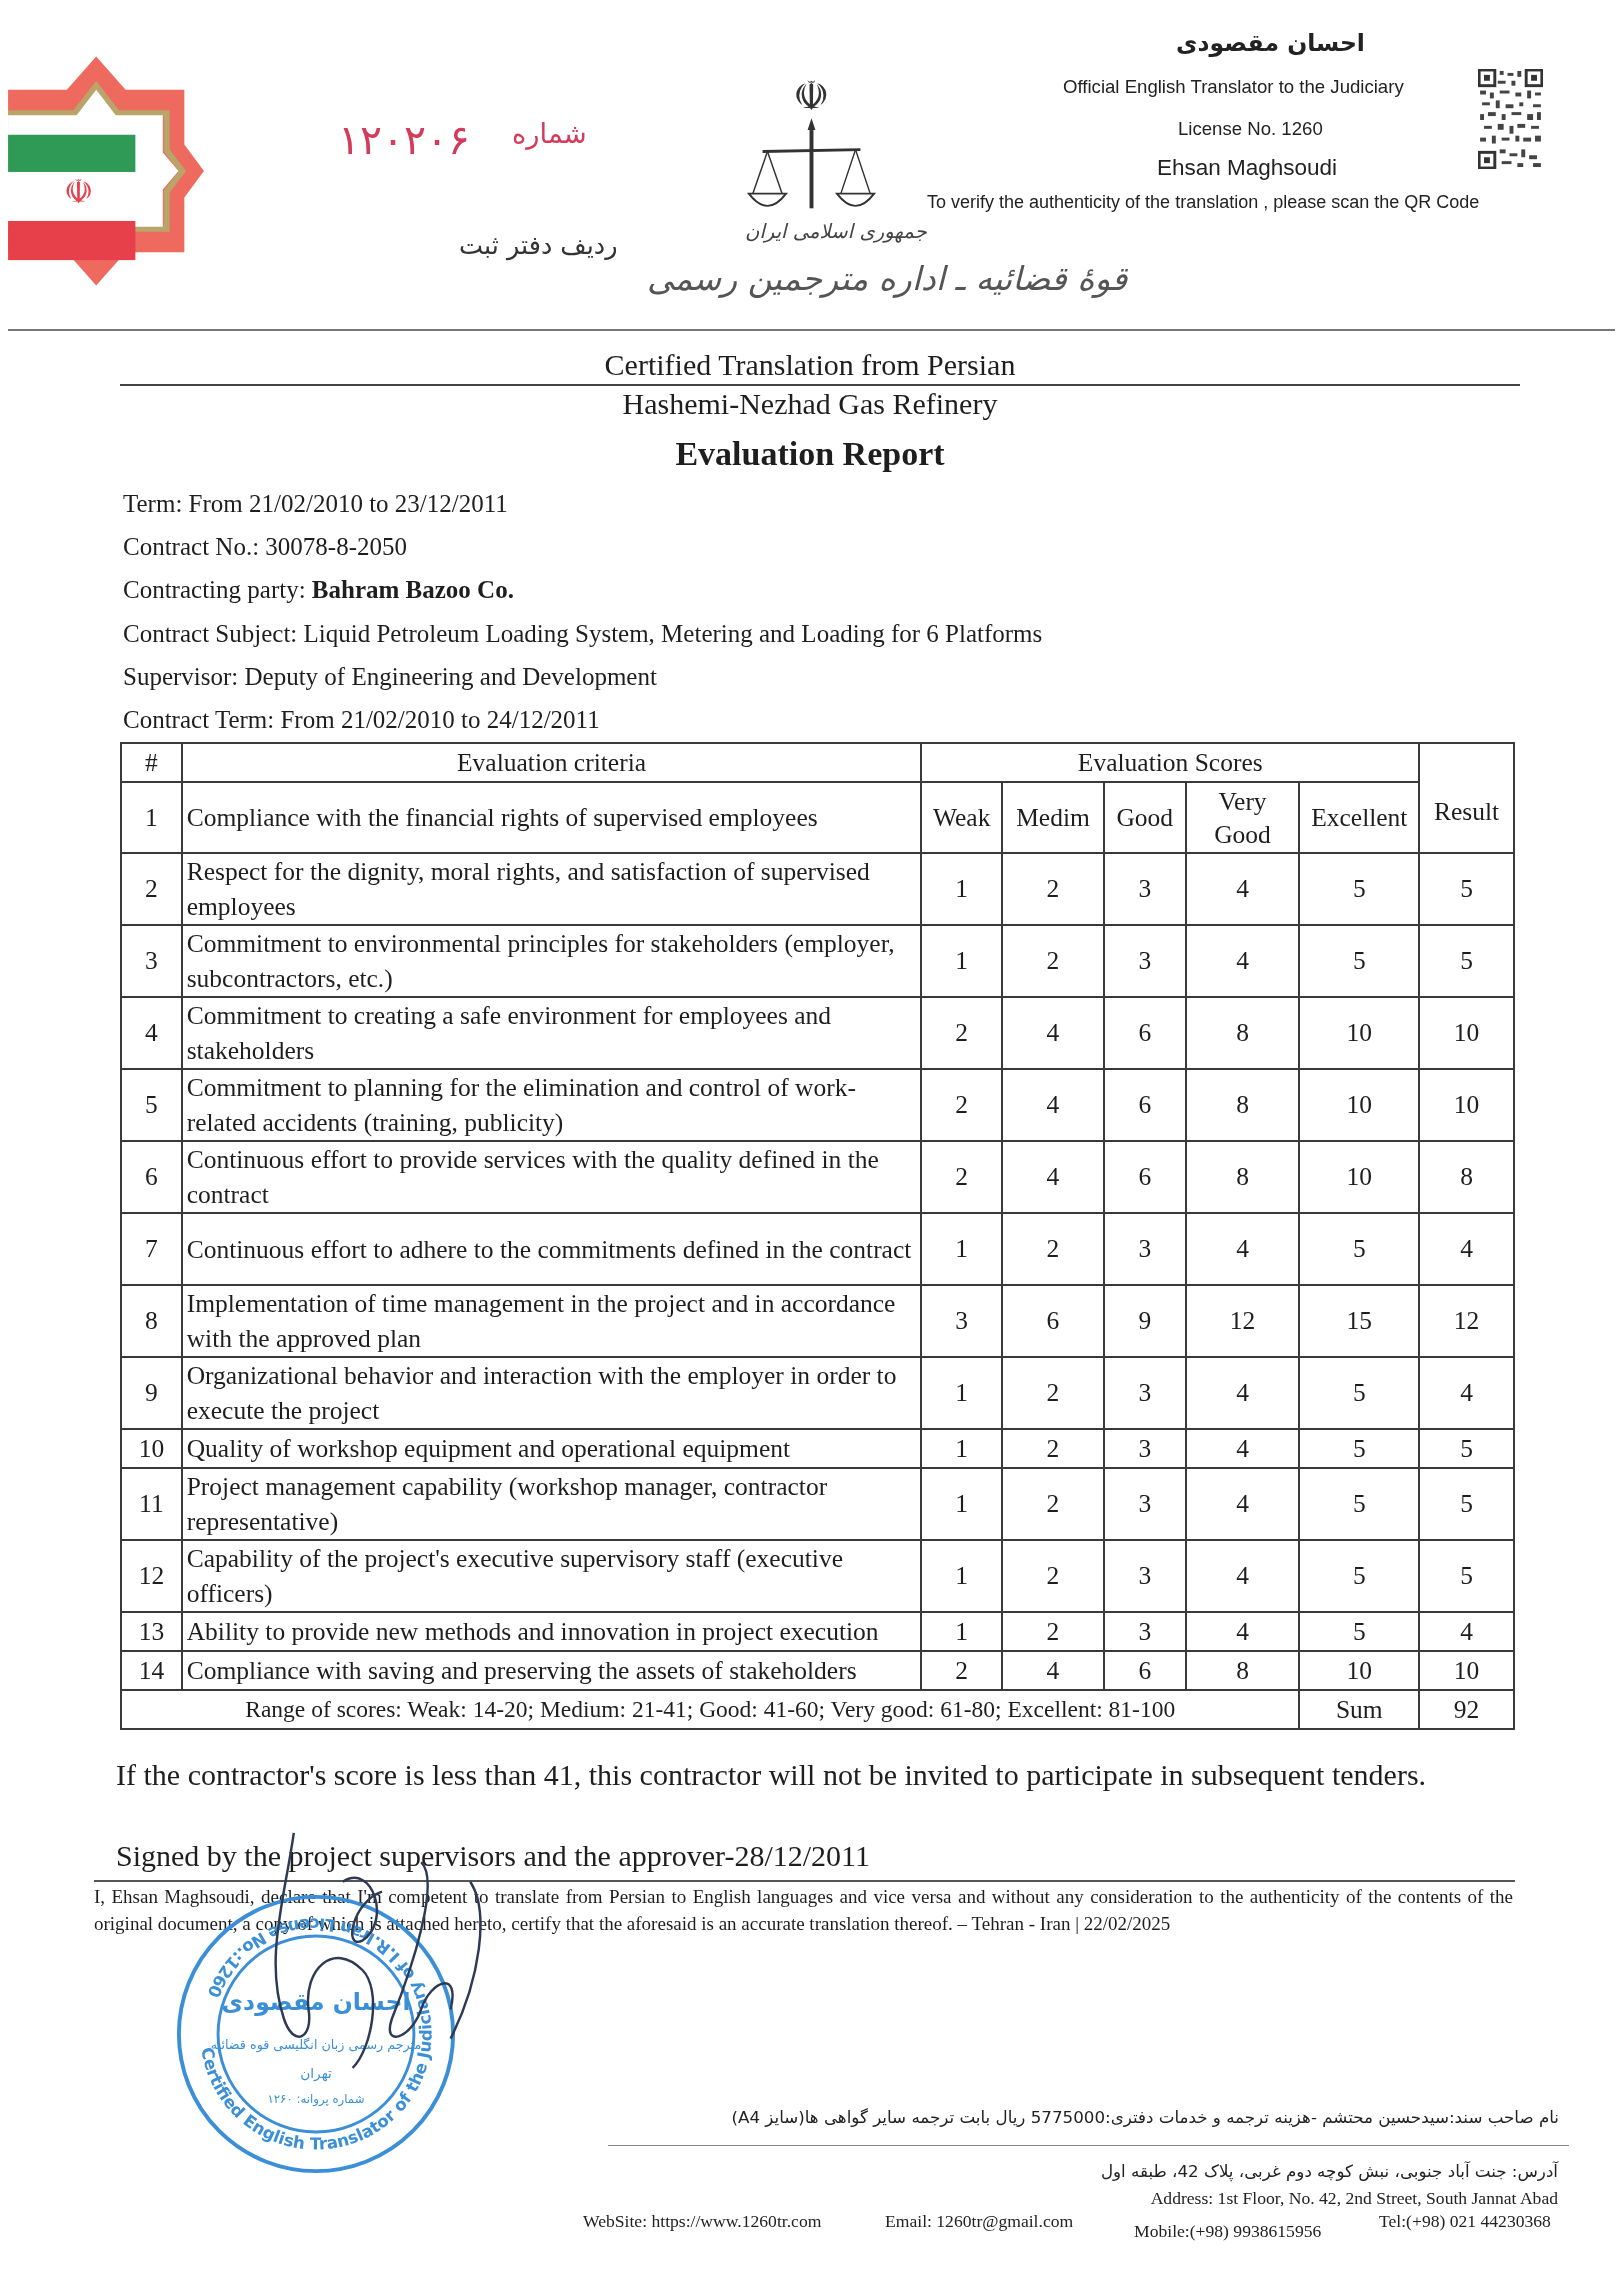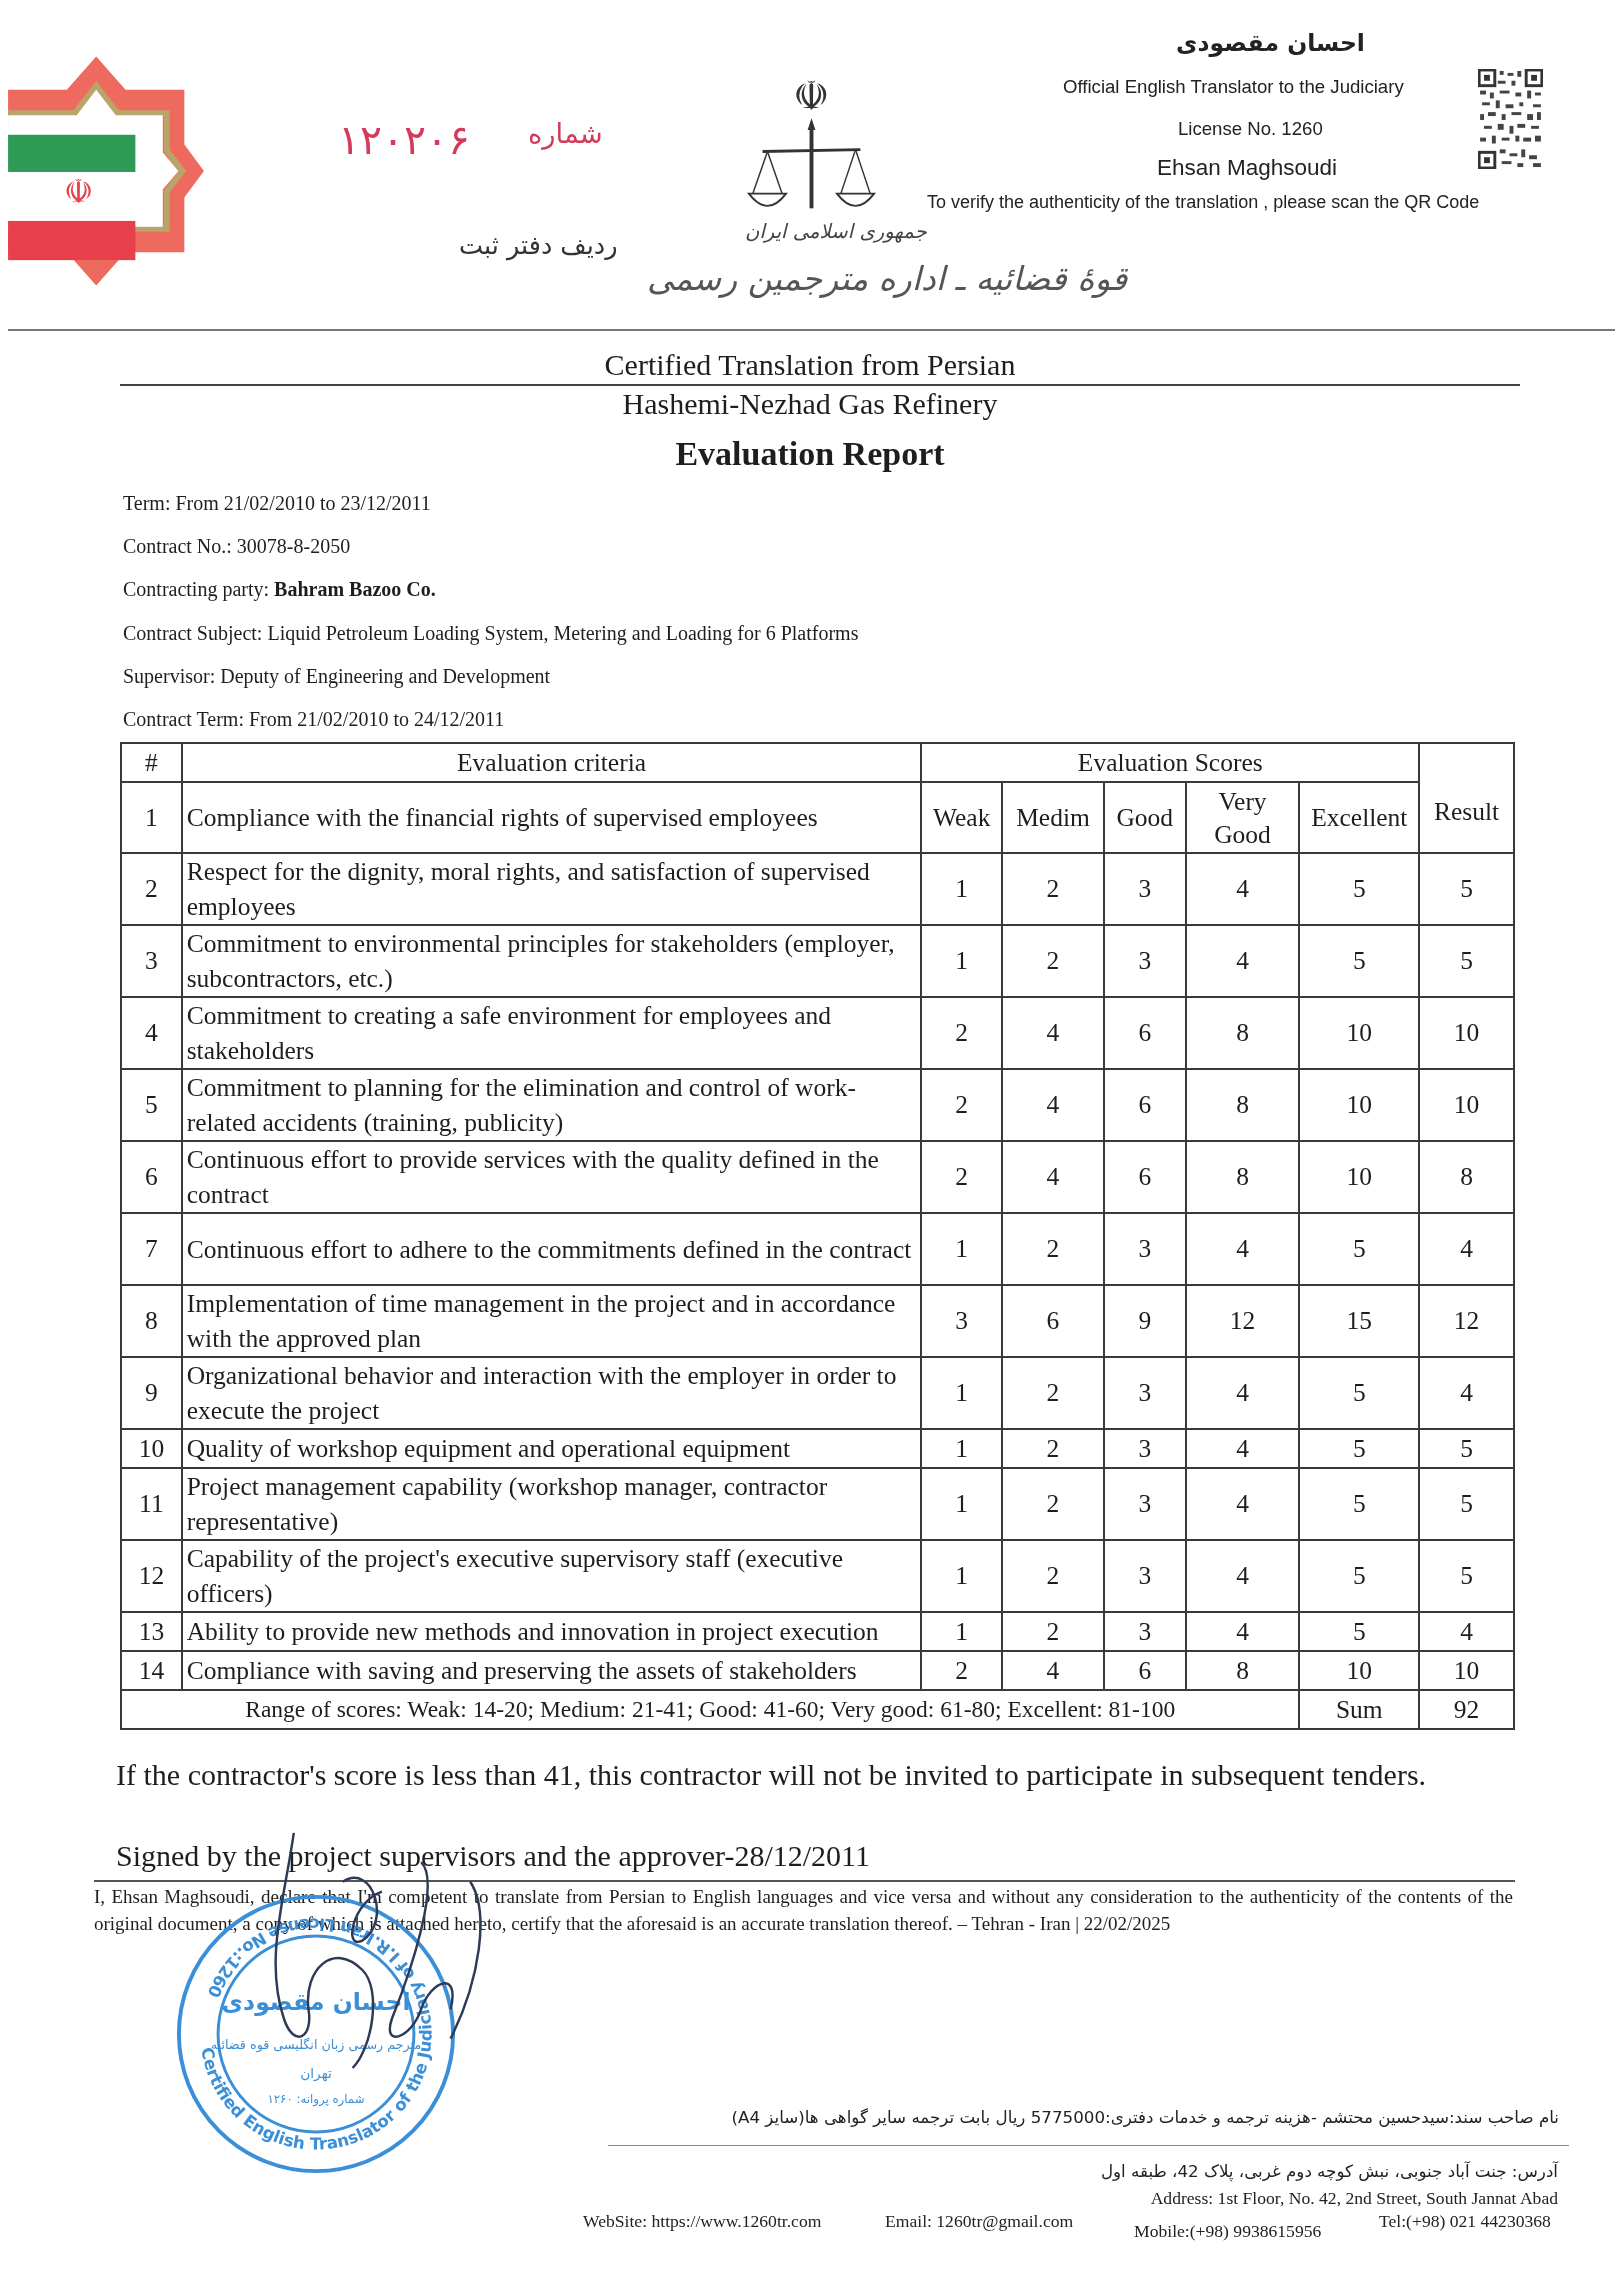--- a/index.html
+++ b/index.html
@@ -4,21 +4,21 @@
 <style>
   html, body { margin:0; padding:0; background:#ffffff; }
   body { width:1620px; height:2292px; position:relative; overflow:hidden;
          font-family:"Liberation Serif", serif; color:#1e1e1e; }
   .abs { position:absolute; }
 
   
   .star-badge { left:7.8px; top:29px; width:196px; height:284px; }
   .reg-number { left:338px; top:116px; font-family:"DejaVu Sans", sans-serif;
                 font-size:41px; color:#d43a5a; letter-spacing:5.9px; }
-  .reg-label { left:528px; top:118px; font-family:"DejaVu Sans", sans-serif; font-size:27.4px; color:#d43a5a; direction:rtl; }
+  .reg-label { left:512px; top:118px; font-family:"DejaVu Sans", sans-serif; font-size:27.4px; color:#d43a5a; direction:rtl; }
   .reg-row-label { left:459px; top:230px; font-family:"DejaVu Sans", sans-serif; font-size:25.5px; color:#333; direction:rtl; }
   .emblem { left:743px; top:71px; width:137px; height:167px; }
   .emblem-caption-1 { left:745px; top:220px; font-family:"DejaVu Serif", serif; font-size:19.6px; color:#444; font-style:italic; direction:rtl; }
   .emblem-caption-2 { left:647px; top:259px; font-family:"DejaVu Serif", serif; font-size:33px; color:#555; font-style:italic; direction:rtl; }
 
   .translator-fa { left:1176px; top:29px; font-family:"DejaVu Sans", sans-serif; font-size:23.5px; font-weight:bold; direction:rtl; color:#222; }
   .translator-title { left:1063px; top:76px; font-family:"Liberation Sans", sans-serif; font-size:18.6px; color:#222; }
   .translator-license { left:1178px; top:118px; font-family:"Liberation Sans", sans-serif; font-size:18.6px; color:#222; }
   .translator-name { left:1157px; top:155px; font-family:"Liberation Sans", sans-serif; font-size:22.5px; color:#222; }
   .verify-note { left:927px; top:192px; font-family:"Liberation Sans", sans-serif; font-size:18px; color:#222; }
@@ -26,21 +26,21 @@
 
   .hr { height:0; border-top:2px solid #666; }
   .hr-top { left:7.8px; top:329px; width:1607px; border-top:2.9px solid #777; }
 
   
   .cert-title { left:0; width:1620px; top:348px; text-align:center; font-size:30px; }
   .hr-cert { left:120px; top:384px; width:1400px; border-top:2px solid #444; }
   .refinery { left:0; width:1620px; top:387px; text-align:center; font-size:30px; }
   .report-title { left:0; width:1620px; top:435px; text-align:center; font-size:34px; font-weight:bold; }
 
-  .meta { left:123px; font-size:20px; line-height:43px; }
+  .meta { left:123px; font-size:25px; line-height:43px; }
   .meta .bold { font-weight:bold; }
 
   
   table.eval { position:absolute; left:120px; top:742px; width:1395px;
                border-collapse:collapse; font-size:25.5px; }
   table.eval td, table.eval th { border:2px solid #3a3a3a; font-weight:normal; padding:0 3.9px; }
   table.eval th { height:37px; }
   .c-num { width:51px; text-align:center; }
   .c-crit { text-align:left; line-height:35px; }
   .c-score { text-align:center; }

